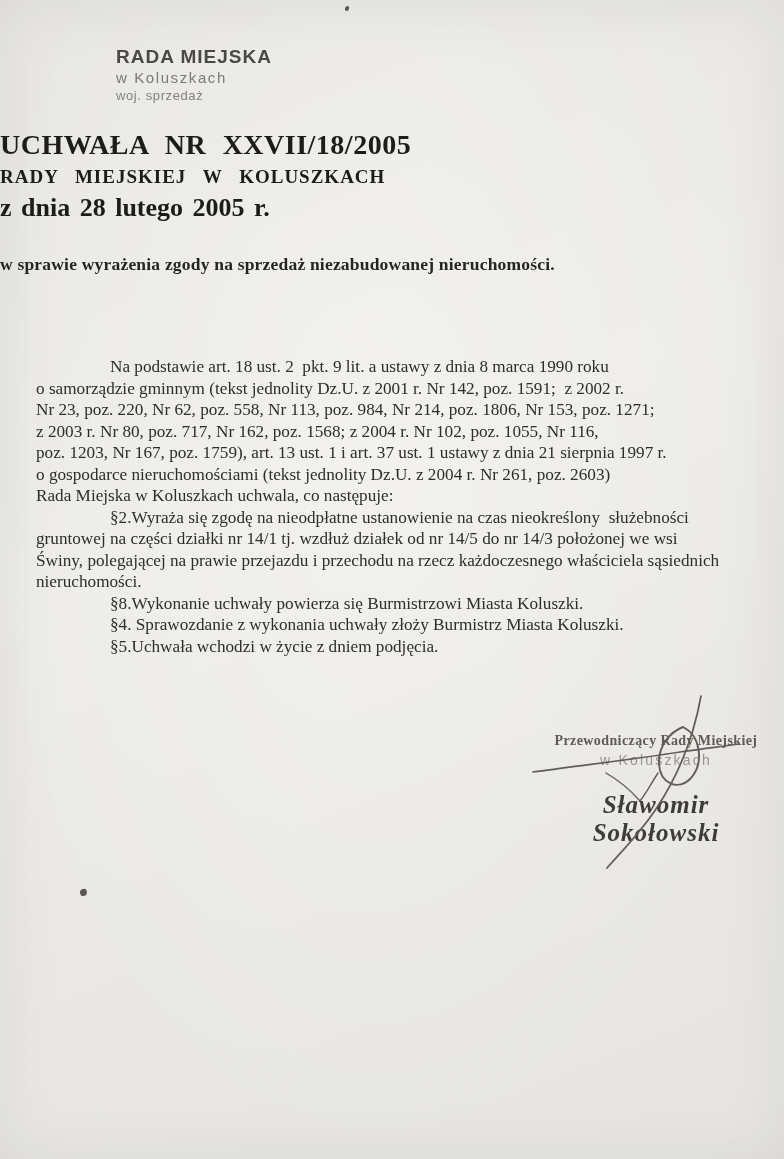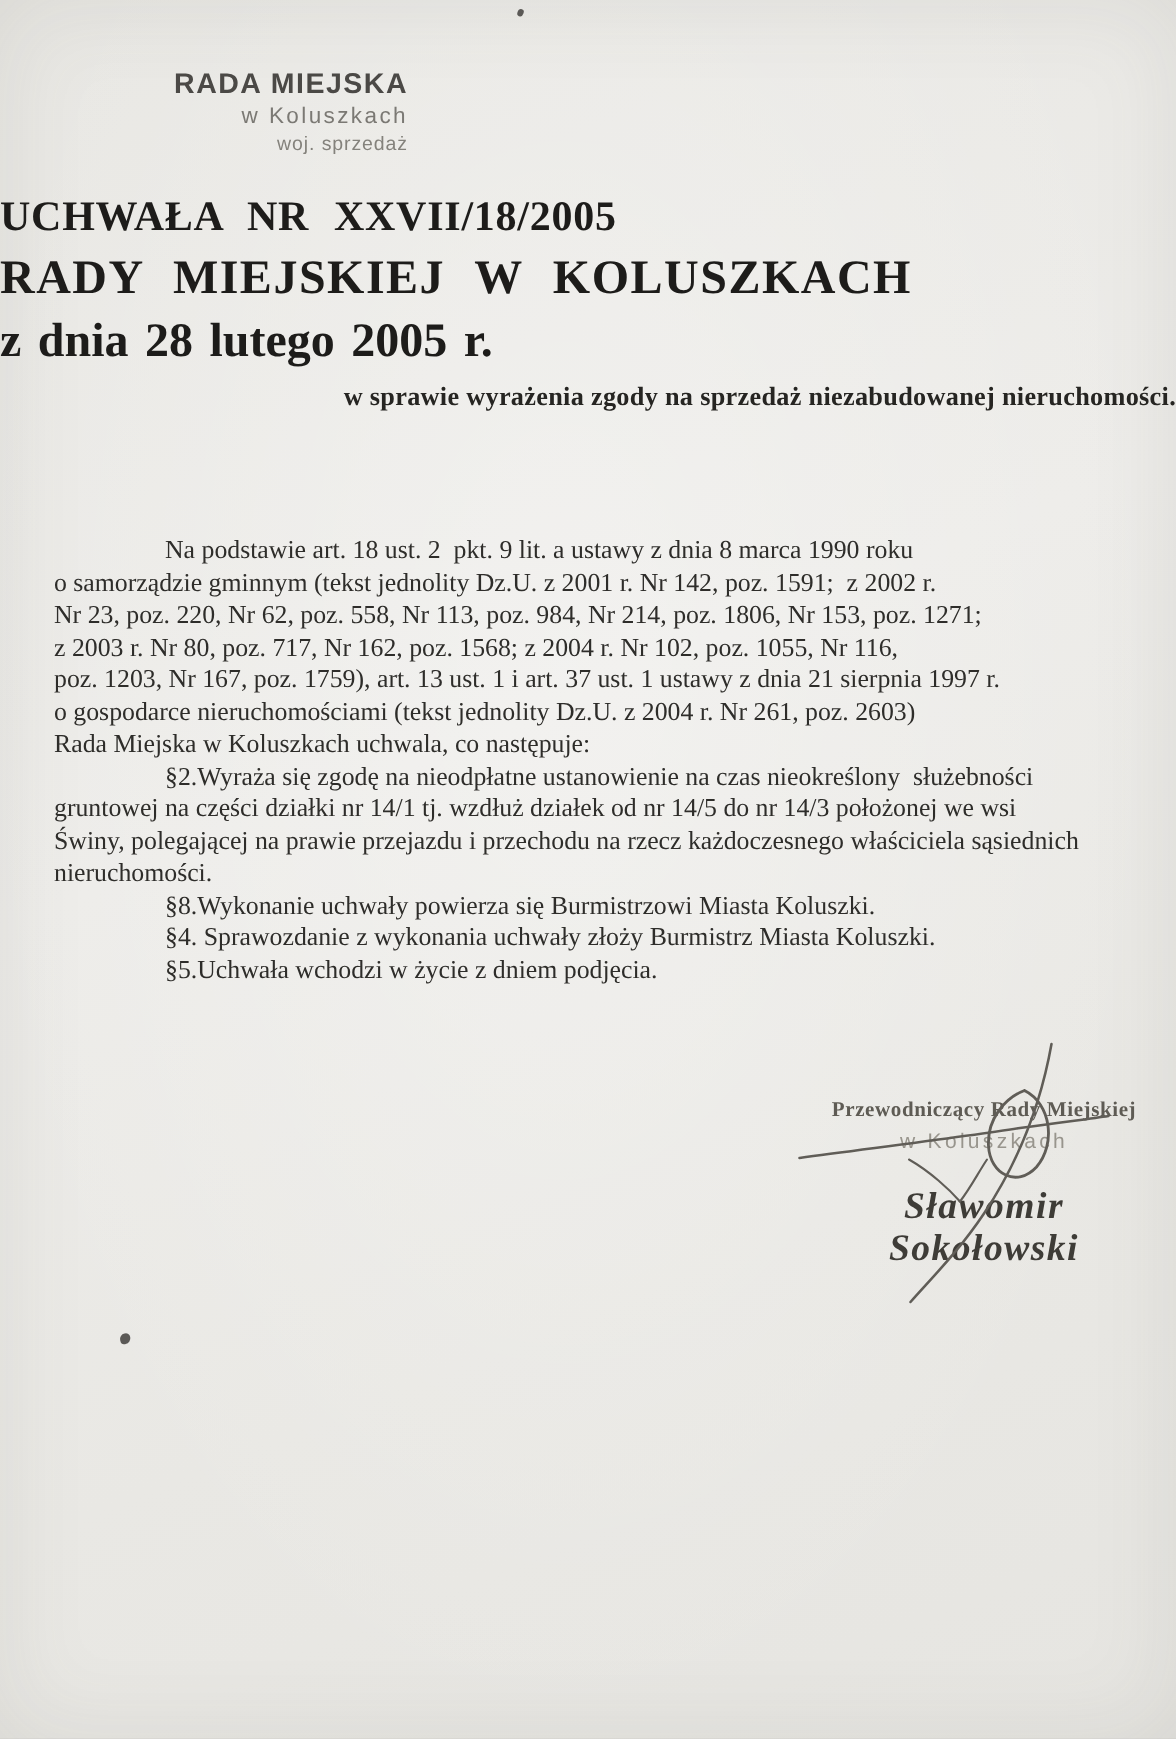--- a/index.html
+++ b/index.html
@@ -18,47 +18,47 @@
     font-family: "Liberation Serif", serif;
     color: #2b2a28;
   }
 
   
   .stamp-header {
     position: absolute;
     left: 116px;
     top: 46px;
     width: 156px;
-    text-align: right;
+    text-align: left;
     font-family: "Liberation Sans", sans-serif;
   }
   .stamp-name  { font-size: 19px; font-weight: bold; color: #4b4946; letter-spacing: 1px; }
   .stamp-loc   { font-size: 15px; color: #7b7974; letter-spacing: 1.6px; margin-top: 1px; }
   .stamp-prov  { font-size: 13px; color: #84827c; letter-spacing: 0.6px; margin-top: 2px; }
 
   
   .title-block {
     position: absolute;
     top: 129px;
     left: 0;
     width: 100%;
     text-align: left;
     font-weight: bold;
     color: #1d1c1a;
   }
   .title-line1 { font-size: 28px; word-spacing: 9px;  letter-spacing: 0.5px; }
-  .title-line2 { font-size: 32px; word-spacing: 11px; letter-spacing: 1px; margin-top: 5px; }
-  .title-line3 { font-size: 32px; word-spacing: 3px;  margin-top: 5px; }
+  .title-line2 { font-size: 19px; word-spacing: 11px; letter-spacing: 1px; margin-top: 5px; }
+  .title-line3 { font-size: 26px; word-spacing: 3px;  margin-top: 5px; }
 
   .subject {
     position: absolute;
     top: 254px;
     left: 0;
     width: 100%;
-    text-align: right;
+    text-align: left;
     font-size: 17.5px;
     font-weight: bold;
     color: #262522;
     letter-spacing: 0.2px;
   }
 
   
   .body-block {
     position: absolute;
     top: 356px;

